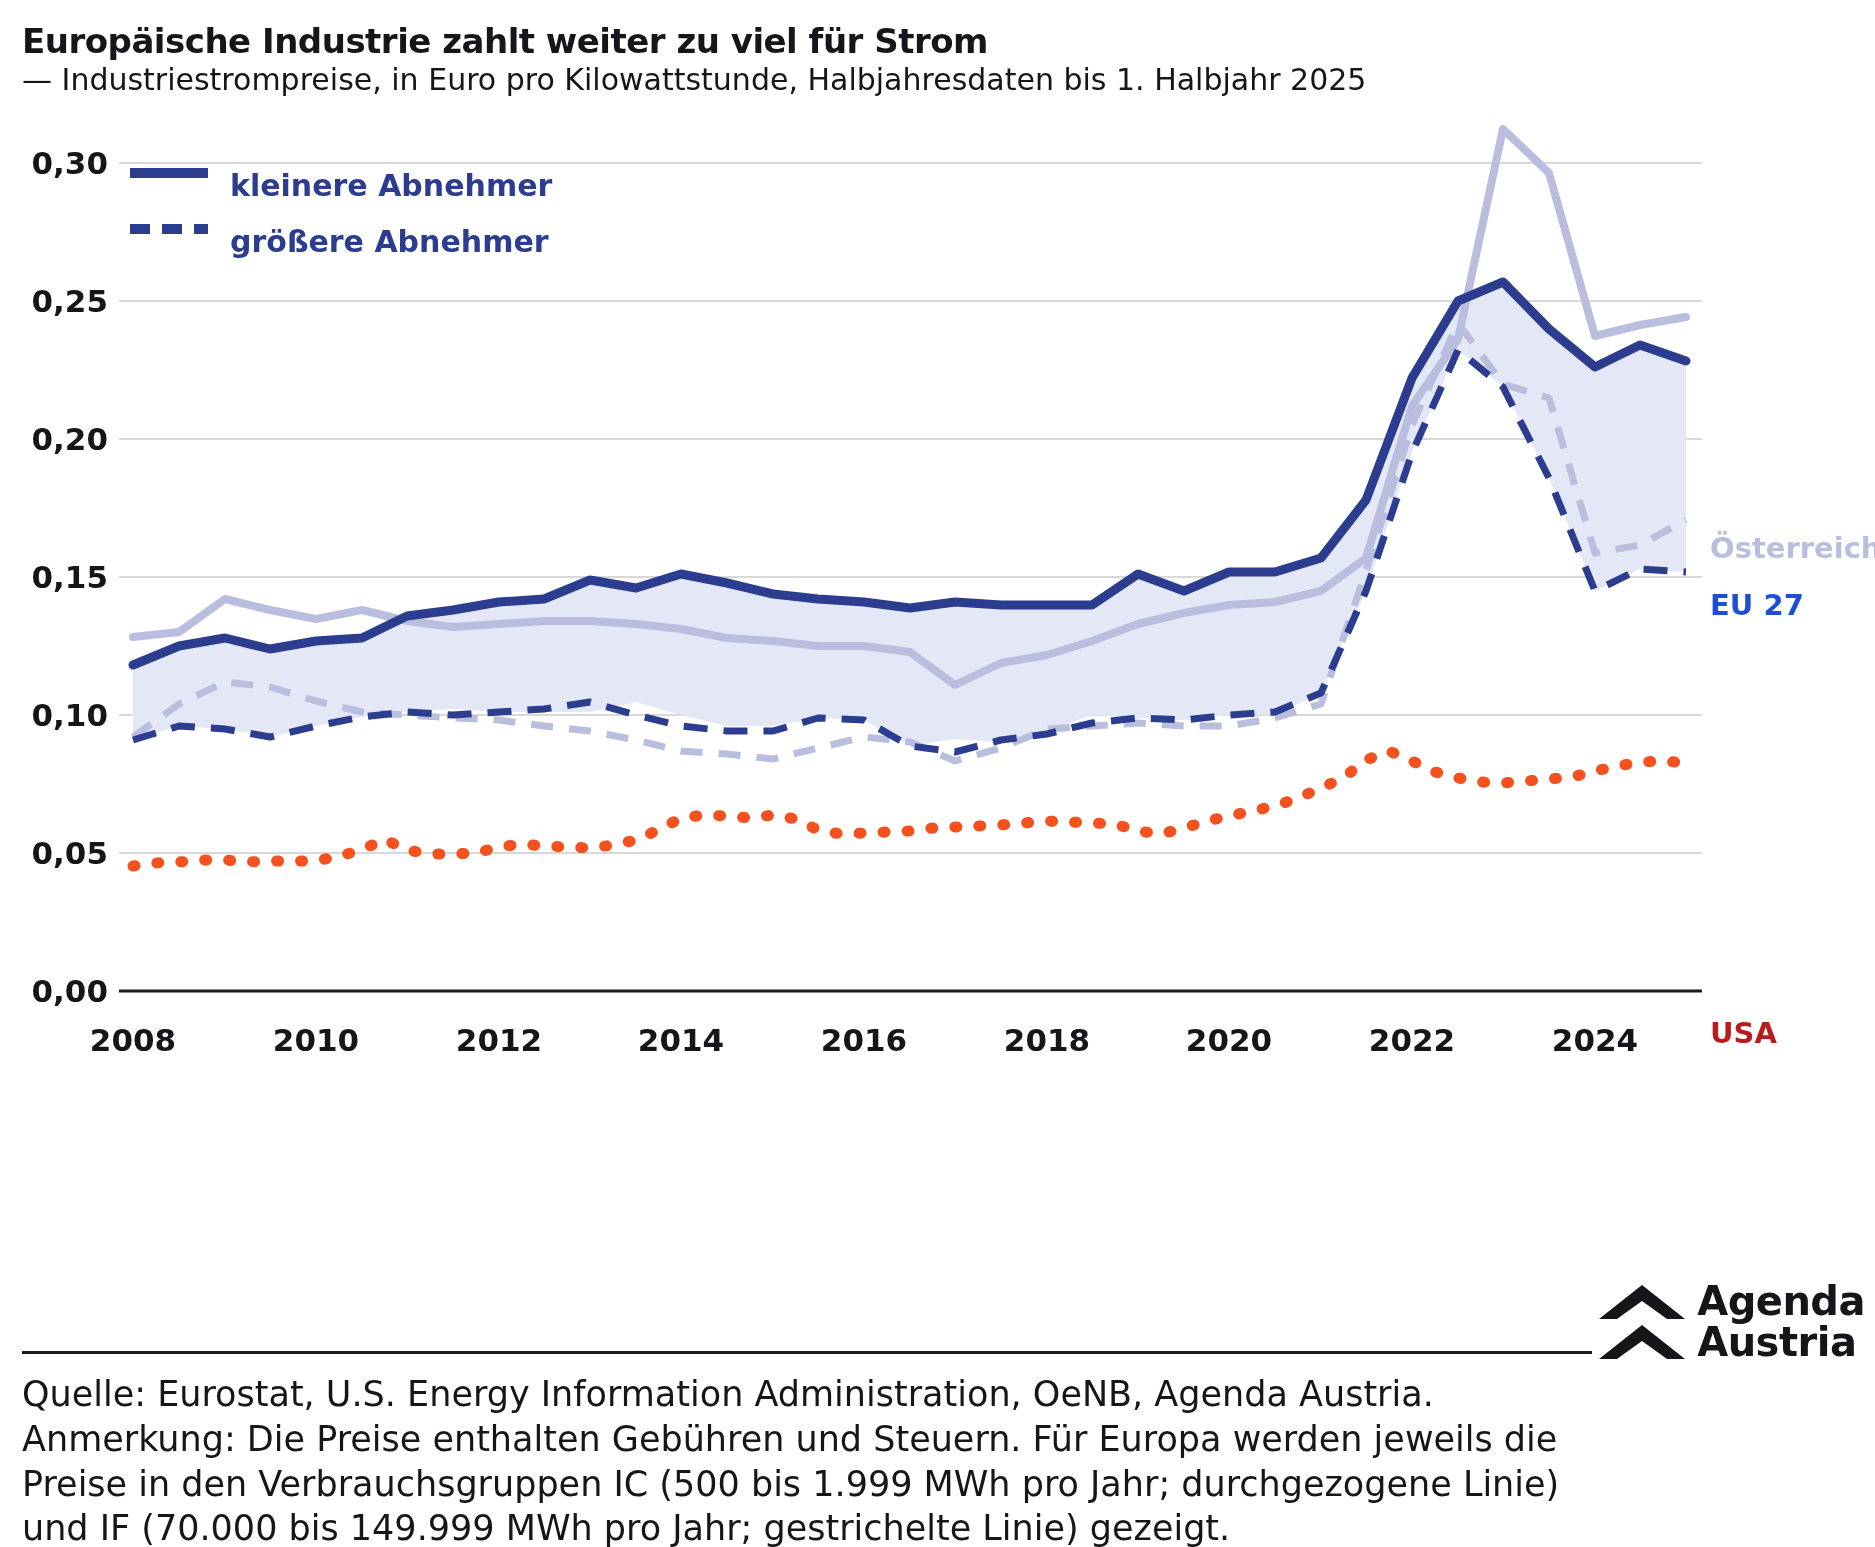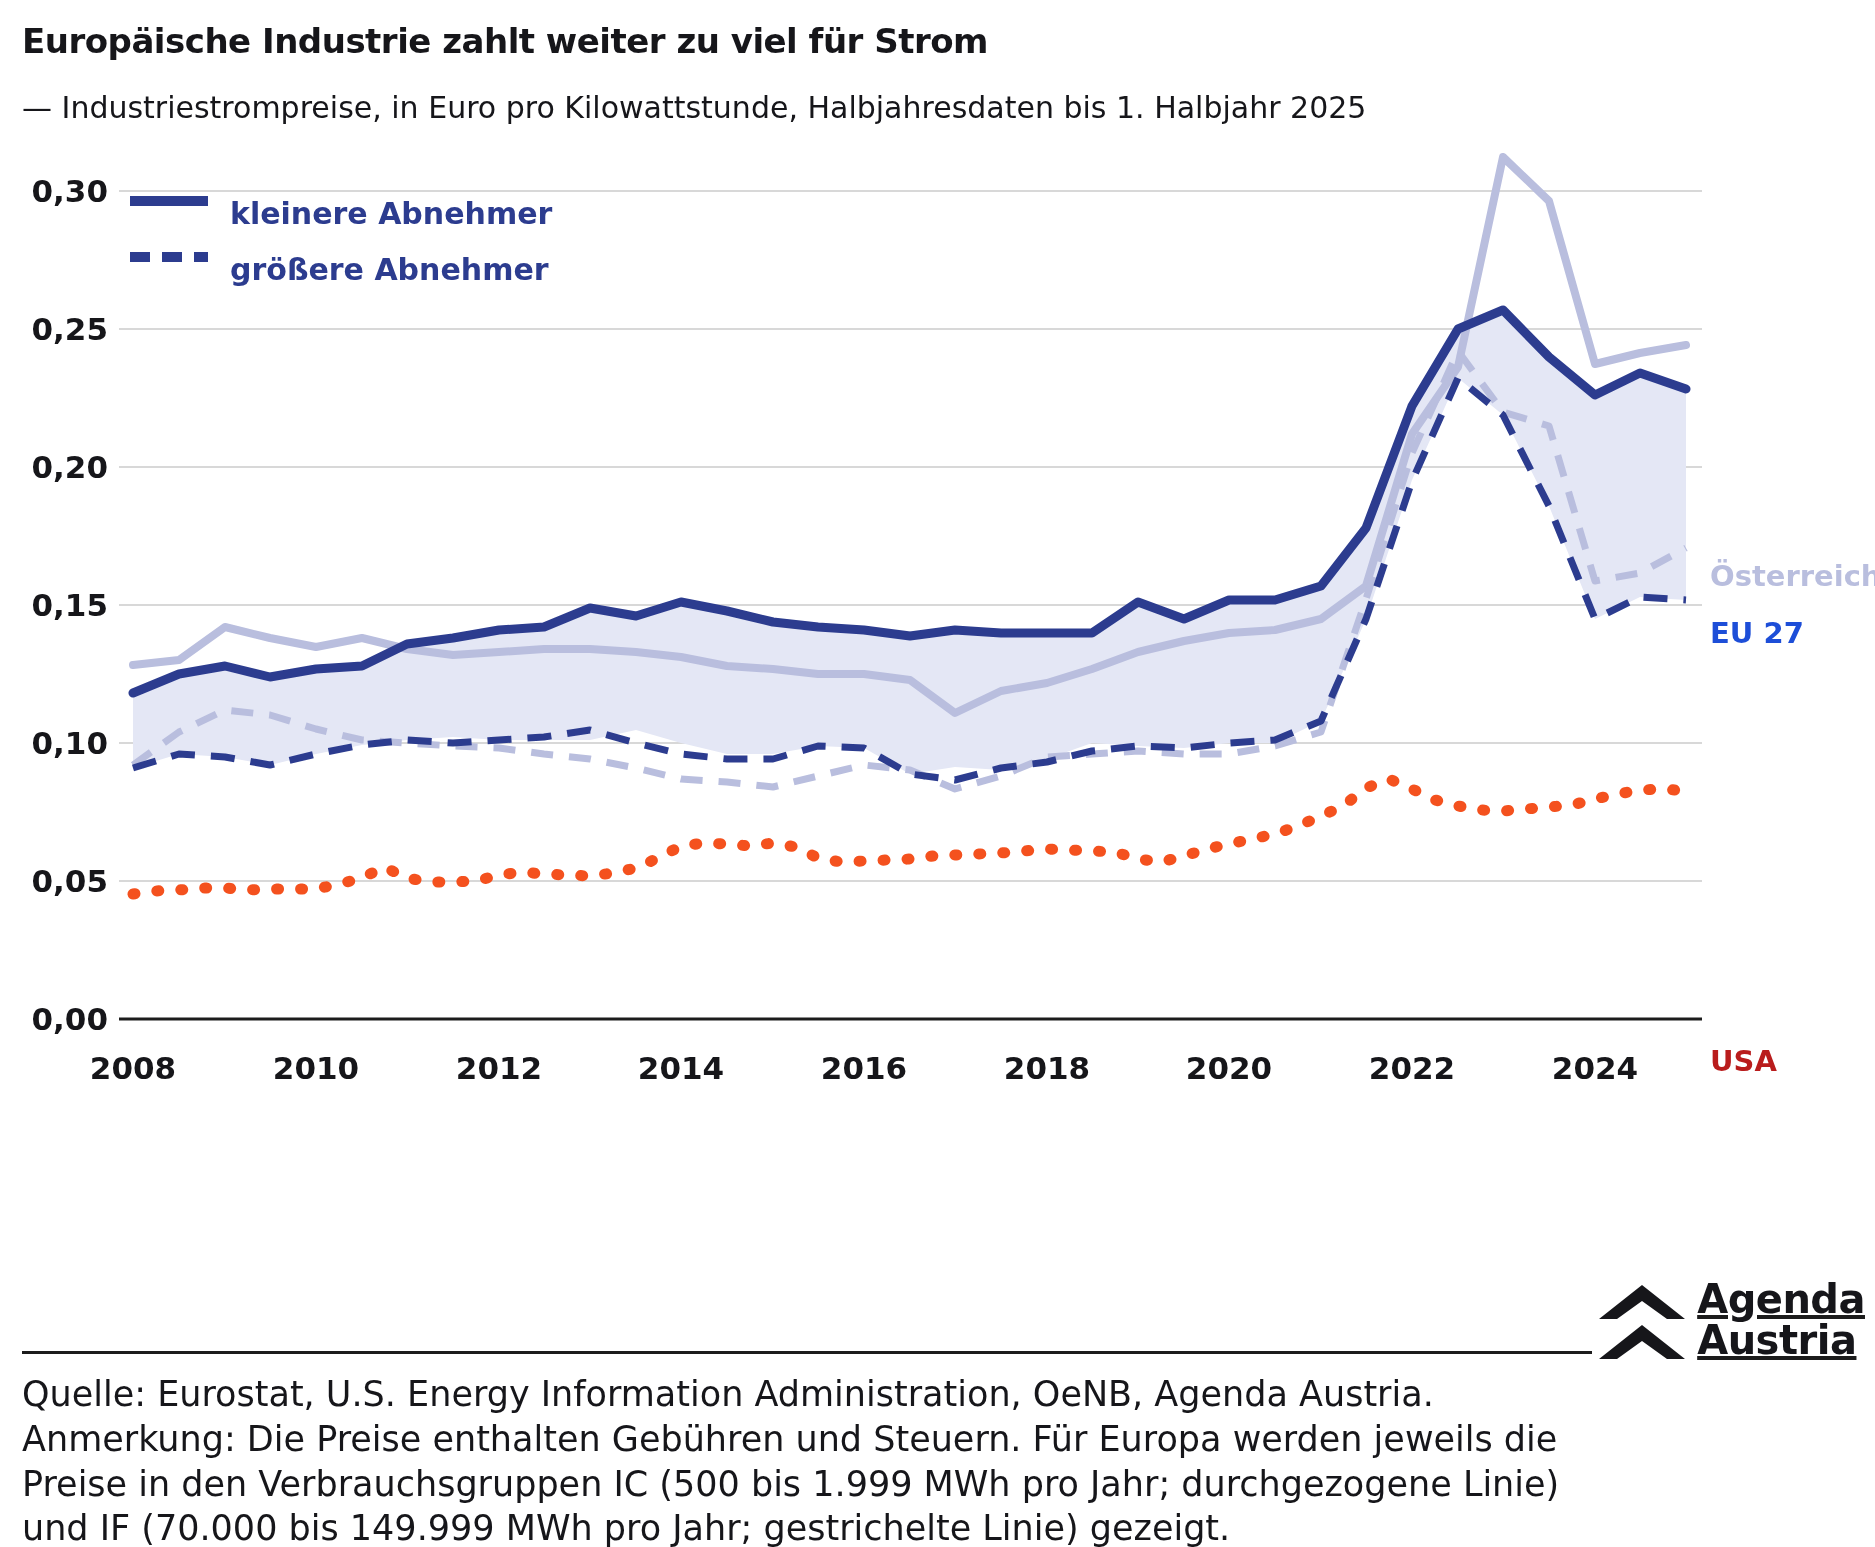--- a/index.html
+++ b/index.html
@@ -27,21 +27,21 @@
     font-weight: 700;
     letter-spacing: -0.5px;
     line-height: 1.05;
     margin: 24px 0 0 0;
     color: #16161a;
   }
   .subtitle {
     font-size: 30px;
     font-weight: 400;
     line-height: 1.2;
-    margin: 30px 0 0 0;
+    margin: 2px 0 0 0;
     color: #16161a;
   }
   .chart-wrap {
     position: relative;
     width: 1831px;
     height: 1020px;
     margin-top: 18px;
   }
   svg.chart {
     position: absolute;
@@ -91,22 +91,21 @@
     font-size: 35px;
     line-height: 1.28;
     font-weight: 400;
     color: #16161a;
   }
   .logo {
     position: absolute;
     right: 10px;
     top: 1255px;
     display: flex;
-    align-items: flex-start;
-    text-decoration: underline;
+    align-items: center;
   }
   .logo-mark {
     margin-right: 12px;
   }
   .logo-text {
     font-size: 40px;
     font-weight: 700;
     line-height: 1.02;
     letter-spacing: -0.5px;
     color: #16161a;

